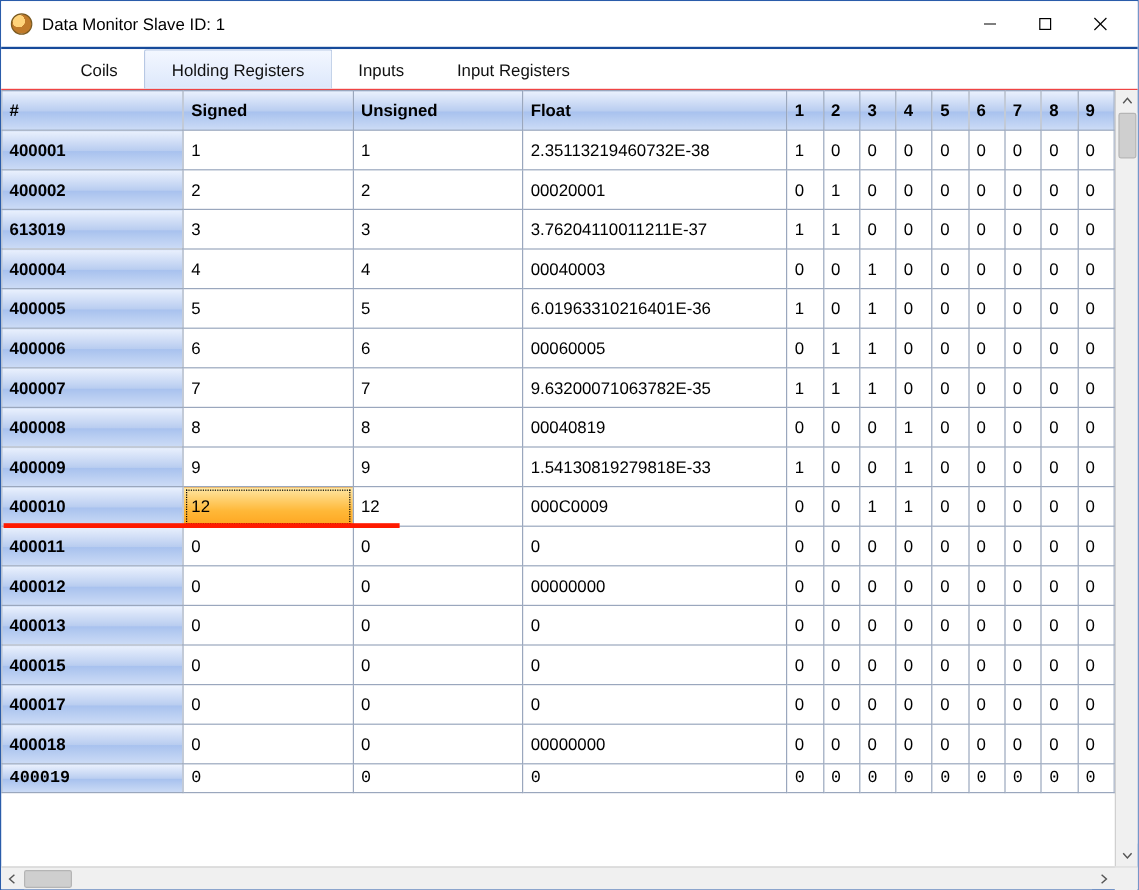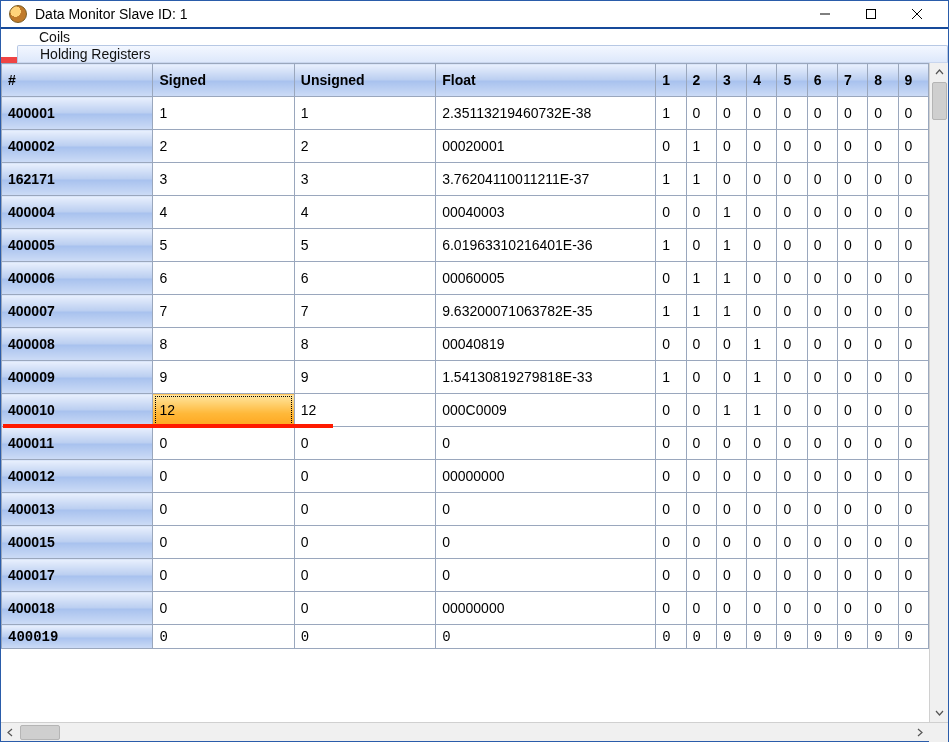--- a/index.html
+++ b/index.html
@@ -1,28 +1,28 @@
 <!DOCTYPE html>
 <html><head>
 <meta charset="utf-8">
 <style>
   * { box-sizing: border-box; }
   html, body { margin:0; padding:0; font-family: "Segoe UI", Tahoma, sans-serif; font-size:13px; color:#000; background:#fff; }
   .window { width:949px; height:742px; border:1px solid #2a5caa; display:flex; flex-direction:column; background:#fff; }
 
   
-  .titlebar { height:28px; border-bottom:2px solid #164a9a; display:flex; align-items:center; padding:0 8px; background:#fff; }
+  .titlebar { height:40px; border-bottom:2px solid #164a9a; display:flex; align-items:center; padding:0 8px; background:#fff; }
   .titlebar .app-icon { width:18px; height:18px; margin-right:8px; border-radius:50%; background:radial-gradient(circle at 35% 35%, #ffd37a 0 35%, #c07a2a 36% 100%); border:1px solid #7a5a20; }
   .titlebar .title { flex:0 0 auto; font-size:14px; color:#000; }
   .titlebar .spacer { flex:1; }
   .titlebar .win-btn { width:46px; height:30px; display:flex; align-items:center; justify-content:center; }
   .titlebar .win-btn svg { stroke:#000; stroke-width:1; fill:none; }
 
   
-  .tabs { height:34px; display:flex; align-items:stretch; padding-left:16px; border-bottom:6px solid #ef4444; background:#fff;flex-direction:column; }
+  .tabs { height:34px; display:flex; align-items:stretch; padding-left:44px; border-bottom:1px solid #ef4444; background:#fff; }
   .tab { padding:0 22px; display:flex; align-items:center; font-size:14px; color:#111; cursor:default; }
   .tab.active { background:linear-gradient(#f3f7ff,#dde8fb); border:1px solid #b7c8e4; border-bottom:1px solid #c9d6ee; border-radius:2px 2px 0 0; }
 
   
   .content { flex:1; position:relative; display:flex; overflow:hidden; }
   .grid-wrap { flex:1; overflow:hidden; position:relative; }
   table.grid { border-collapse:collapse; width:100%; table-layout:fixed; }
   table.grid th, table.grid td { border:1px solid #9aa7bd; height:33px; padding:0 6px; font-size:14px; text-align:left; vertical-align:middle; overflow:hidden; white-space:nowrap; }
   table.grid th { background:linear-gradient(#e9f0fd,#b9cdf0 50%,#a7c1ee 51%,#cddcf6); font-weight:700; color:#000; }
   table.grid td.rowhdr { background:linear-gradient(#e9f0fd,#b9cdf0 50%,#a7c1ee 51%,#cddcf6); font-weight:700; }
@@ -152,21 +152,21 @@
               <td class="bitcell">1</td>
               <td class="bitcell">0</td>
               <td class="bitcell">0</td>
               <td class="bitcell">0</td>
               <td class="bitcell">0</td>
               <td class="bitcell">0</td>
               <td class="bitcell">0</td>
               <td class="bitcell">0</td>
             </tr>
             <tr>
-              <td class="rowhdr">162171</td>
+              <td class="rowhdr">613019</td>
               <td>3</td>
               <td>3</td>
               <td>3.76204110011211E-37</td>
               <td class="bitcell">1</td>
               <td class="bitcell">1</td>
               <td class="bitcell">0</td>
               <td class="bitcell">0</td>
               <td class="bitcell">0</td>
               <td class="bitcell">0</td>
               <td class="bitcell">0</td>

